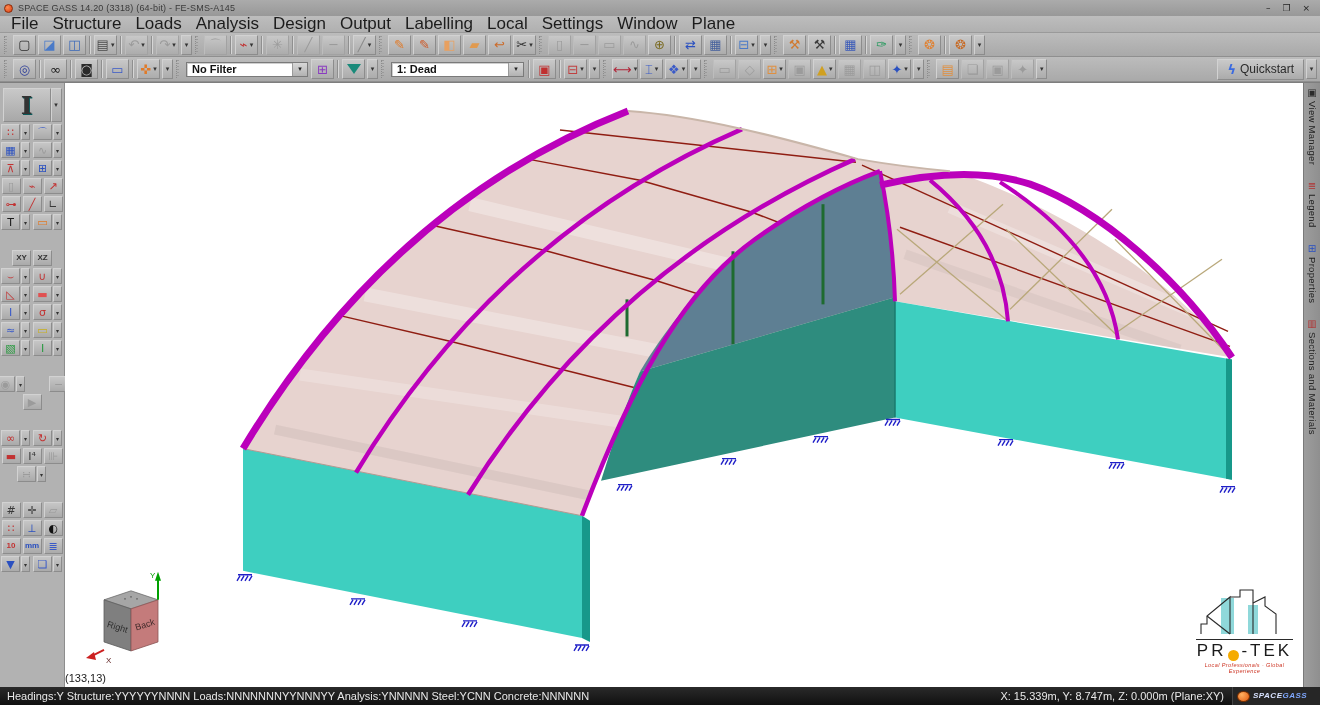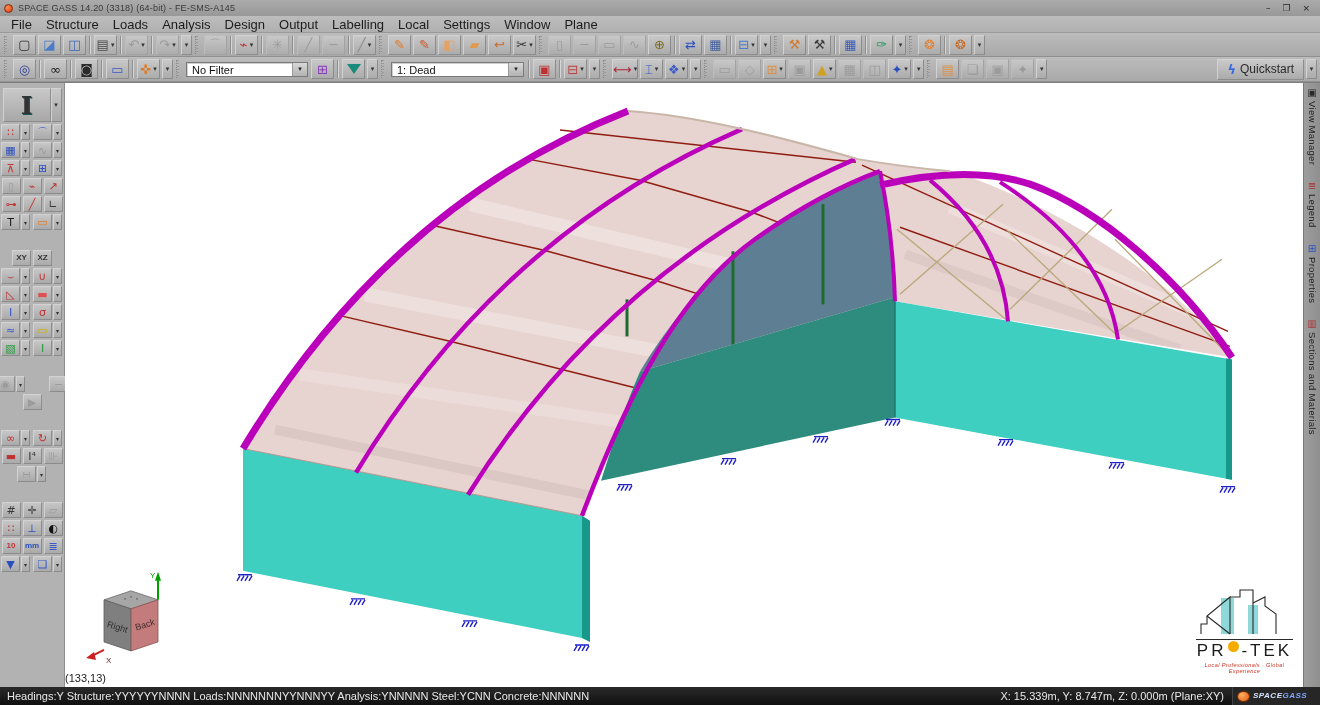--- a/index.html
+++ b/index.html
@@ -8,34 +8,34 @@
 
   
   .titlebar { height:16px; background:linear-gradient(#ababab,#989898); display:flex; align-items:center; padding:0 4px; flex:0 0 auto; }
   .appicon { width:9px; height:9px; border-radius:50%; background:radial-gradient(circle at 35% 35%, #ff8a50, #d83c10); border:1px solid #8a2a08; margin-right:5px; }
   .titletext { font-size:9px; color:#3a3a3a; letter-spacing:.2px; }
   .winbtns { margin-left:auto; display:flex; gap:12px; padding-right:6px; }
   .winbtns span { font-size:9px; color:#222; cursor:default; line-height:14px; font-family:"DejaVu Sans",sans-serif; }
 
   
   .menubar { height:17px; background:linear-gradient(#bdbdbd,#b0b0b0); border-bottom:1px solid #9a9a9a; display:flex; align-items:center; padding-left:4px; flex:0 0 auto; }
-  .menuitem { font-size:13px; color:#1c1c1c; padding:1px 7px; cursor:default;text-align:center; }
+  .menuitem { font-size:17px; color:#1c1c1c; padding:1px 7px; cursor:default;text-align:center; }
 
   
   .toolbar { background:linear-gradient(#bcbcbc,#a9a9a9); display:flex; align-items:center; padding:1px 2px; flex:0 0 auto; border-bottom:1px solid #8f8f8f; }
   .tb1 { height:24px; } .tb2 { height:25px; }
   .grip { width:5px; height:18px; margin:0 3px 0 2px; background:repeating-linear-gradient(#9a9a9a 0 1px, transparent 1px 3px); background-size:2px 100%; background-repeat:repeat-y; border-left:1px dotted #8c8c8c; }
   .sep { width:2px; height:18px; margin:0 2px; border-left:1px solid #8f8f8f; border-right:1px solid #d6d6d6; }
   .tbbtn { min-width:23px; height:20px; display:flex; align-items:center; justify-content:center; border:1px solid; border-color:#d2d2d2 #8c8c8c #8c8c8c #d2d2d2; background:linear-gradient(#c8c8c8,#acacac); margin:0 1px; cursor:default; }
   .tbbtn .g { font-family:"DejaVu Sans",sans-serif; font-size:13px; line-height:1; }
   .tbbtn.dis { border-color:#bdbdbd #a2a2a2 #a2a2a2 #bdbdbd; }
   .tbbtn.dis .g { color:#9b9b9b !important; }
   .arr { font-family:"DejaVu Sans",sans-serif; font-size:7px; color:#333; margin-left:2px; }
   .ddbtn { width:11px; height:20px; display:flex; align-items:center; justify-content:center; border:1px solid; border-color:#d2d2d2 #8c8c8c #8c8c8c #d2d2d2; background:linear-gradient(#c8c8c8,#acacac); margin:0 1px; font-size:7px; color:#333; font-family:"DejaVu Sans",sans-serif; }
-  .combo { height:15px; background:#fff; border:1px solid #7a7a7a; box-shadow:inset 1px 1px 0 #cfcfcf; display:flex; align-items:flex-end; margin:0 2px; }
+  .combo { height:15px; background:#fff; border:1px solid #7a7a7a; box-shadow:inset 1px 1px 0 #cfcfcf; display:flex; align-items:flex-start; margin:0 2px;font-weight:bold; }
   .combo .ct { flex:1; font-size:11px; color:#111; padding-left:5px; }
   .combo .cd { width:15px; height:100%; border-left:1px solid #9a9a9a; background:linear-gradient(#d8d8d8,#b2b2b2); display:flex; align-items:center; justify-content:center; font-size:7px; color:#222; font-family:"DejaVu Sans",sans-serif; }
   .funnel { width:0; height:0; border-left:7px solid transparent; border-right:7px solid transparent; border-top:10px solid #1a8a7a; }
   .qsbtn { height:21px; display:flex; align-items:center; gap:4px; padding:0 9px; border:1px solid; border-color:#d2d2d2 #8c8c8c #8c8c8c #d2d2d2; background:linear-gradient(#c9c9c9,#ababab); margin:0 1px; }
   .qsbtn .bolt { font-family:"DejaVu Sans",sans-serif; color:#3a6ae0; font-size:13px; font-weight:bold; }
   .qsbtn .ql { font-size:12px; color:#2a2a2a; }
   .spacer { flex:1; }
 
   
   .mainrow { flex:1; display:flex; min-height:0; border-top:1px solid #7e7e7e; }
@@ -51,21 +51,21 @@
   .lbtn.dis .g { color:#9b9b9b !important; }
   .ldd { width:9px; height:16px; display:flex; align-items:center; justify-content:center; font-size:6px; color:#333; border:1px solid; border-color:#d2d2d2 #8c8c8c #8c8c8c #d2d2d2; background:linear-gradient(#c6c6c6,#aaaaaa); margin-right:2px; font-family:"DejaVu Sans",sans-serif; }
   .lsp { width:19px; height:16px; margin:0 1px; }
 
   .viewport { flex:1; background:#ffffff; position:relative; min-width:0; }
   .viewport svg.canvas { position:absolute; inset:0; width:100%; height:100%; }
   .coordreadout { position:absolute; left:0; bottom:3px; font-size:11px; color:#1a1a1a; }
 
   
   .protek { position:absolute; right:10px; bottom:13px; width:97px; }
-  .protek .ptext { display:flex; align-items:flex-start; justify-content:center; gap:1px; border-top:1.5px solid #2a2a2a; padding-top:1px; }
+  .protek .ptext { display:flex; align-items:flex-end; justify-content:center; gap:1px; border-top:1.5px solid #2a2a2a; padding-top:1px; }
   .protek .ptext span.l { font-size:17px; letter-spacing:3px; color:#1a1a1a; font-family:"Liberation Sans",sans-serif; }
   .protek .odot { width:11px; height:11px; border-radius:50%; background:#f5ab00; display:inline-block; margin:0 1px; }
   .protek .tagline { font-size:5.5px; color:#cc3322; text-align:center; letter-spacing:.4px; margin-top:1px; font-style:italic; }
 
   
   .sidebar { width:17px; background:linear-gradient(90deg,#9d9d9d,#8f8f8f); border-left:1px solid #7a7a7a; display:flex; flex-direction:column; align-items:center; padding-top:5px; gap:16px; flex:0 0 auto; }
   .sidetab { display:flex; flex-direction:column; align-items:center; gap:3px; cursor:default; }
   .sidetab .ticon { font-family:"DejaVu Sans",sans-serif; font-size:10px; line-height:1; }
   .sidetab .tlabel { writing-mode:vertical-rl; font-size:9.5px; color:#222; letter-spacing:.3px; }
 

